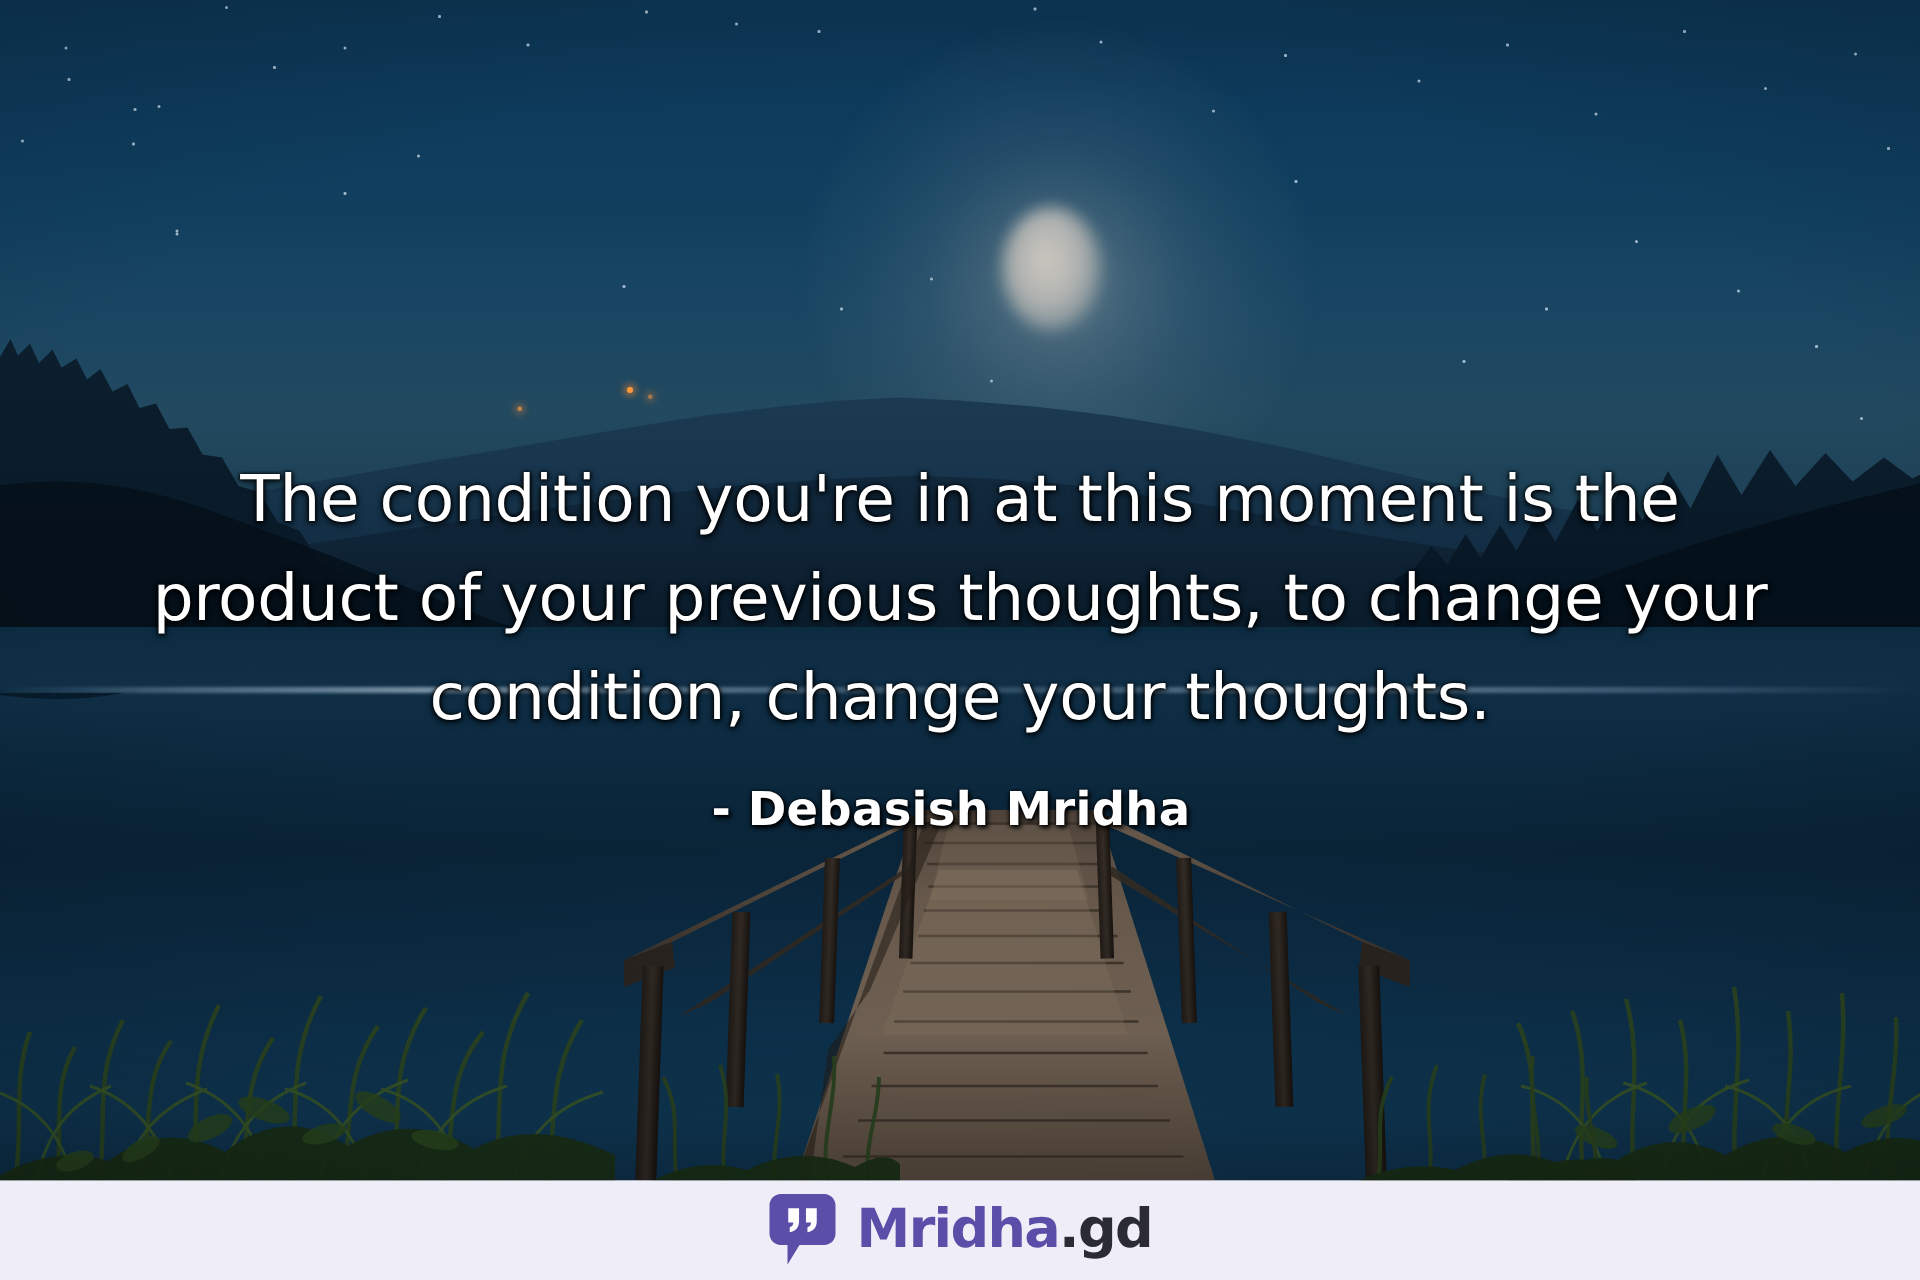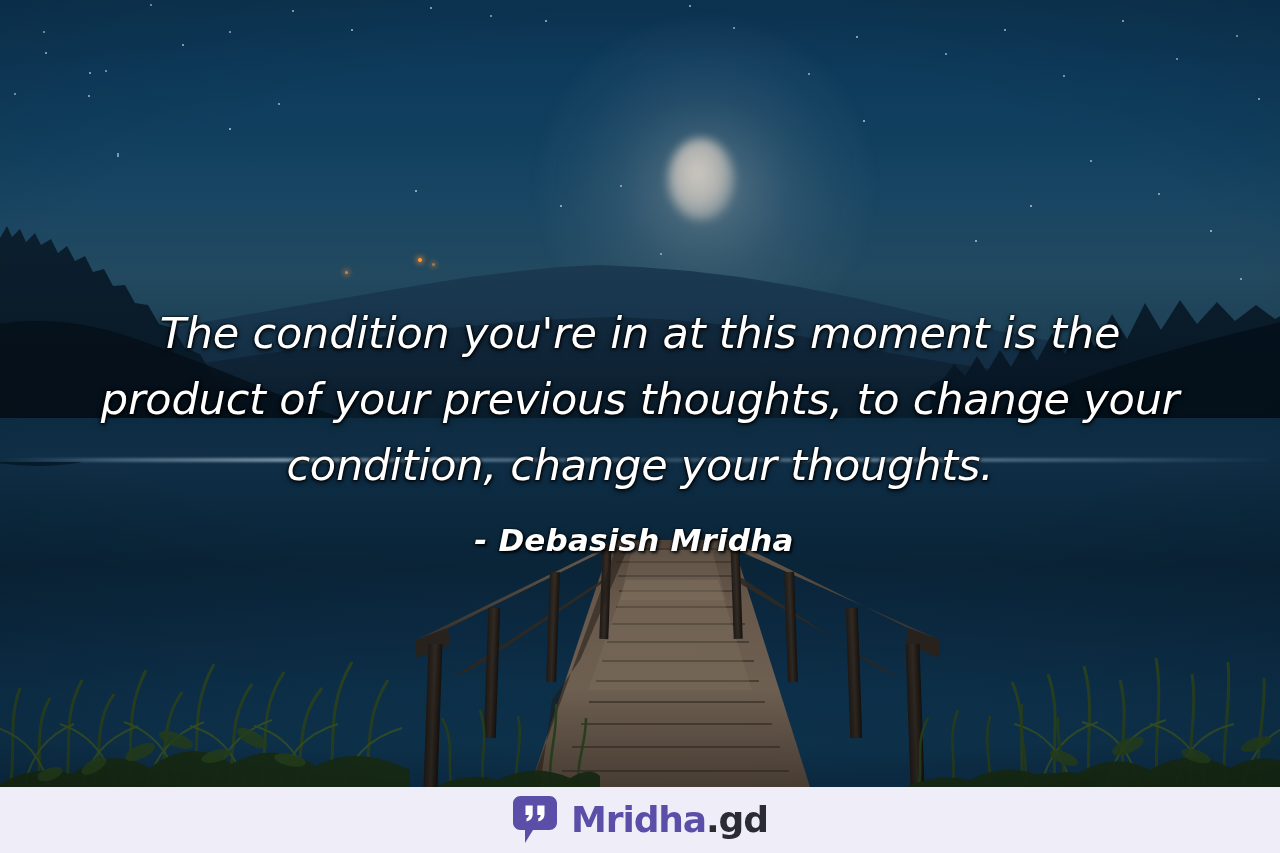--- a/index.html
+++ b/index.html
@@ -187,21 +187,20 @@
   }
 
   
   .quote-block {
     position: absolute;
     left: 0;
     top: 300px;
     width: 1280px;
     text-align: center;
     z-index: 20;
-    font-style: italic;
   }
   .quote-text {
     margin: 0;
     padding: 0 95px;
     color: #ffffff;
     font-size: 43px;
     line-height: 66px;
     font-weight: 400;
     letter-spacing: -0.2px;
     text-shadow:

